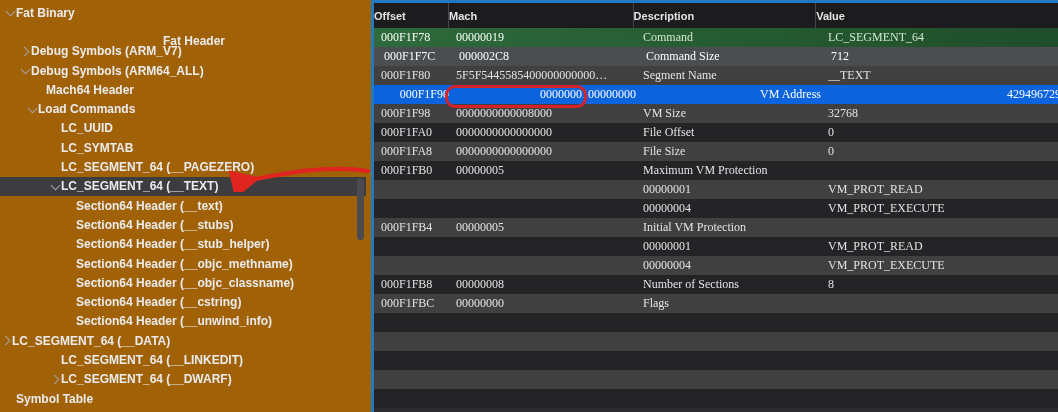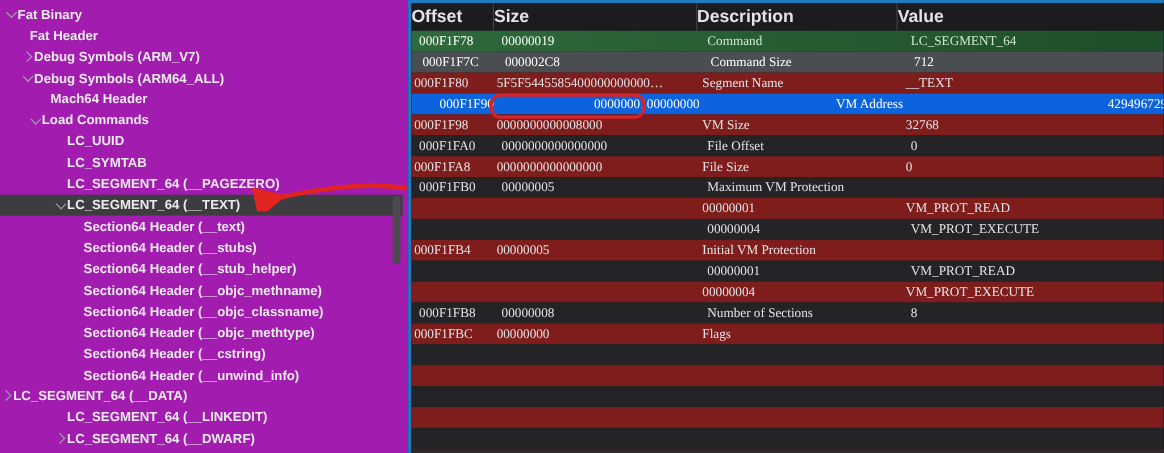--- a/index.html
+++ b/index.html
@@ -1,42 +1,42 @@
 <!DOCTYPE html>
 <html style="--selection-blue: #0c63de; --command-green-left: #2e6a3b; --command-green-right: #1f4e2a; --highlight-gray: #4b4e50; --annotation-red: #d5232a; --focus-ring-blue: #2179c0;"><head>
 <meta charset="utf-8">
 <style>
   html,body{margin:0;padding:0;background:#1c1c1e;}
   .app{position:relative;width:1058px;height:412px;overflow:hidden;display:flex;
        font-family:"Liberation Sans",sans-serif;}
 
   
-  .sidebar{position:relative;flex:0 0 371px;background:#a21caf;overflow:hidden;padding-top:3px;box-sizing:border-box;}
+  .sidebar{position:relative;flex:0 0 371px;background:#a16207;overflow:hidden;padding-top:3px;box-sizing:border-box;}
   .srow{display:flex;align-items:center;height:19.3px;white-space:nowrap;
         font-size:12px;font-weight:700;color:#ebebed;box-sizing:border-box;width:366px;}
   .srow.sel{background:#3d3d40;}
   .chev{flex:0 0 12px;display:flex;align-items:center;justify-content:center;height:100%;}
   .chev i{display:block;width:6px;height:6px;border-left:1.7px solid #a4a4a8;border-bottom:1.7px solid #a4a4a8;}
   .chev.exp i{transform:rotate(-45deg);margin-top:-2px;}
   .chev.col i{transform:rotate(-135deg);margin-left:-2px;}
   .vthumb{position:absolute;right:7px;top:178px;width:7px;height:62px;border-radius:3.5px;background:#4b4b4f;}
 
   
   .arrow{position:absolute;left:222px;top:164px;pointer-events:none;}
 
   
   .panel{position:relative;flex:1 1 auto;background:#1b1b1d;overflow:hidden;
          border-top:3px solid var(--focus-ring-blue,#2179c0);
          border-left:3px solid var(--focus-ring-blue,#2179c0);box-sizing:border-box;}
   .thead{display:flex;height:25px;align-items:center;background:#1c1c1e;}
   .hcell{height:100%;display:flex;align-items:center;box-sizing:border-box;
-         font-size:16px;font-weight:700;color:#e4e4e6;border-left:1px solid #45454a;}
+         font-size:11px;font-weight:700;color:#e4e4e6;border-left:1px solid #45454a;}
   .hcell.first{border-left:none;}
   .trow{display:flex;height:19px;align-items:center;}
-  .tone-dark{background:#7f1d1d;justify-content:center;}
+  .tone-dark{background:#404040;}
   .tone-light{background:#242427;}
   .tone-green{background:linear-gradient(90deg,var(--command-green-left,#2e6a3b),var(--command-green-right,#1f4e2a));}
   .tone-gray{background:var(--highlight-gray,#4b4e50);}
   .tone-selected{background:var(--selection-blue,#0c63de);text-align:right;}
   .tcell{flex:0 0 auto;box-sizing:border-box;white-space:nowrap;overflow:hidden;text-overflow:ellipsis;
          font-family:Liberation Serif, serif;font-size:12px;color:#e3e3e5;padding-left:7px;}
   .c0{width:75px;}.c1{width:187px;}.c2{width:185px;}.c3{width:246px;}
   .tone-green .tcell{color:#fafffa;}
   .tone-green .c2,.tone-green .c3{color:#cfe9cf;}
   .tone-gray .tcell,.tone-selected .tcell{color:#ffffff;padding-left:10px;}
@@ -51,21 +51,21 @@
 <div class="app">
 
   <aside class="sidebar">
     <div id="tree">
         <div class="srow" style="padding-left: 4px;">
           <div class="chev exp">
             <i></i>
           </div>
           <div>Fat Binary</div>
         </div>
-        <div class="srow" style="padding-left: 15px;">
+        <div class="srow" style="padding-left: 22px; flex-direction: column;">
           <div class="chev"></div>
           <div>Fat Header</div>
         </div>
         <div class="srow" style="padding-left: 19px;">
           <div class="chev col">
             <i></i>
           </div>
           <div>Debug Symbols (ARM_V7)</div>
         </div>
         <div class="srow" style="padding-left: 19px;">
@@ -114,24 +114,20 @@
           <div class="chev"></div>
           <div>Section64 Header (__stub_helper)</div>
         </div>
         <div class="srow" style="padding-left: 64px;">
           <div class="chev"></div>
           <div>Section64 Header (__objc_methname)</div>
         </div>
         <div class="srow" style="padding-left: 64px;">
           <div class="chev"></div>
           <div>Section64 Header (__objc_classname)</div>
-        </div>
-        <div class="srow" style="padding-left: 64px;">
-          <div class="chev"></div>
-          <div>Section64 Header (__objc_methtype)</div>
         </div>
         <div class="srow" style="padding-left: 64px;">
           <div class="chev"></div>
           <div>Section64 Header (__cstring)</div>
         </div>
         <div class="srow" style="padding-left: 64px;">
           <div class="chev"></div>
           <div>Section64 Header (__unwind_info)</div>
         </div>
         <div class="srow" style="">
@@ -162,21 +158,21 @@
           <path d="M7,0 L0,3.5 L7,7 Z" fill="#e0241f"></path>
         </marker>
       </defs>
       <path d="M146,7 C106,1 64,8 16,19" fill="none" stroke="#e0241f" stroke-width="4.2" stroke-linecap="round" marker-end="url(#ah)"></path>
     </svg>
   </aside>
 
   <main class="panel">
     <div class="thead" id="thead">
         <div class="hcell c0 first">Offset</div>
-        <div class="hcell c1">Size</div>
+        <div class="hcell c1">Mach</div>
         <div class="hcell c2">Description</div>
         <div class="hcell c3">Value</div>
       </div>
     <div id="tbody">
         <div class="trow tone-green">
           <div class="tcell c0">000F1F78</div>
           <div class="tcell c1">00000019</div>
           <div class="tcell c2">Command</div>
           <div class="tcell c3">LC_SEGMENT_64</div>
         </div>

